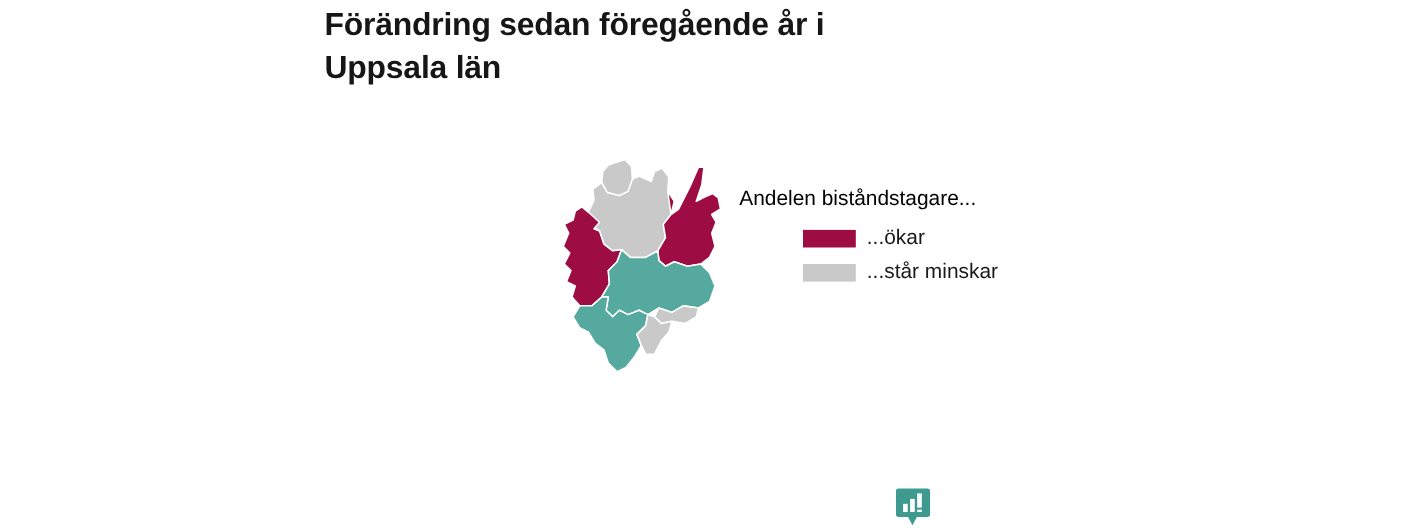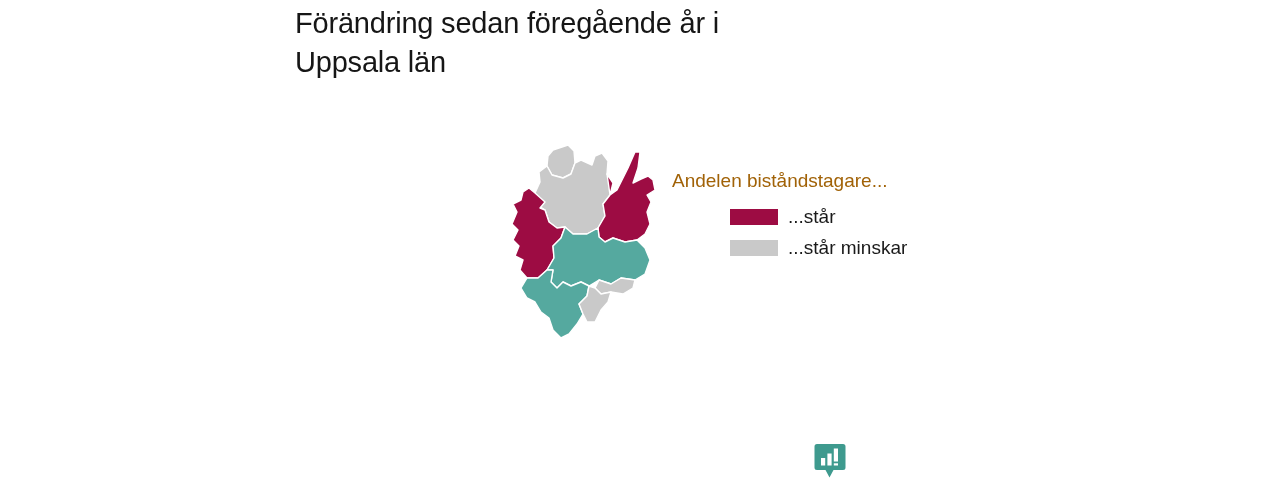--- a/index.html
+++ b/index.html
@@ -14,21 +14,21 @@
     overflow: hidden;
     font-family: "Liberation Sans", sans-serif;
     color: #1a1a1a;
   }
   #page-title {
     position: absolute;
     left: 295px;
     top: 4px;
     width: 600px;
     font-size: 29px;
-    font-weight: normal;
+    font-weight: bold;
     line-height: 1.33;
     letter-spacing: -0.2px;
     color: #161616;
     white-space: pre-line;
   }
   #figure {
     position: absolute;
     left: 0;
     top: 0;
     width: 1280px;
@@ -47,21 +47,21 @@
     height: 206px;
   }
   #legend {
     position: absolute;
     left: 672px;
     top: 170px;
     width: 330px;
   }
   #legend-title {
     font-size: 19px;
-    color: #a16207;
+    color: #000000;
     line-height: 1.2;
     margin-bottom: 9px;
     white-space: nowrap;
   }
   .legend-row {
     display: flex;
     align-items: center;
     height: 31px;
   }
   .legend-swatch {
@@ -126,21 +126,21 @@
         <path fill="#c9c9c9" d="M94,148 L100,150 L106,156 L116,154 L113,164 L106,172 L100,184 L92,184 L88,176 L84,166 L92,158 Z"></path>
       </g>
     </svg>
   </div>
 
   <div id="legend">
     <div id="legend-title">Andelen biståndstagare...</div>
 
     <div class="legend-row">
       <span class="legend-swatch" style="background:#9d0c43"></span>
-      <span class="legend-label">...står</span>
+      <span class="legend-label">...ökar</span>
     </div>
 
 
     <div class="legend-row">
       <span class="legend-swatch" style="background:#c9c9c9"></span>
       <span class="legend-label">...står minskar</span>
     </div>
   </div>
 
   <div id="brand">

